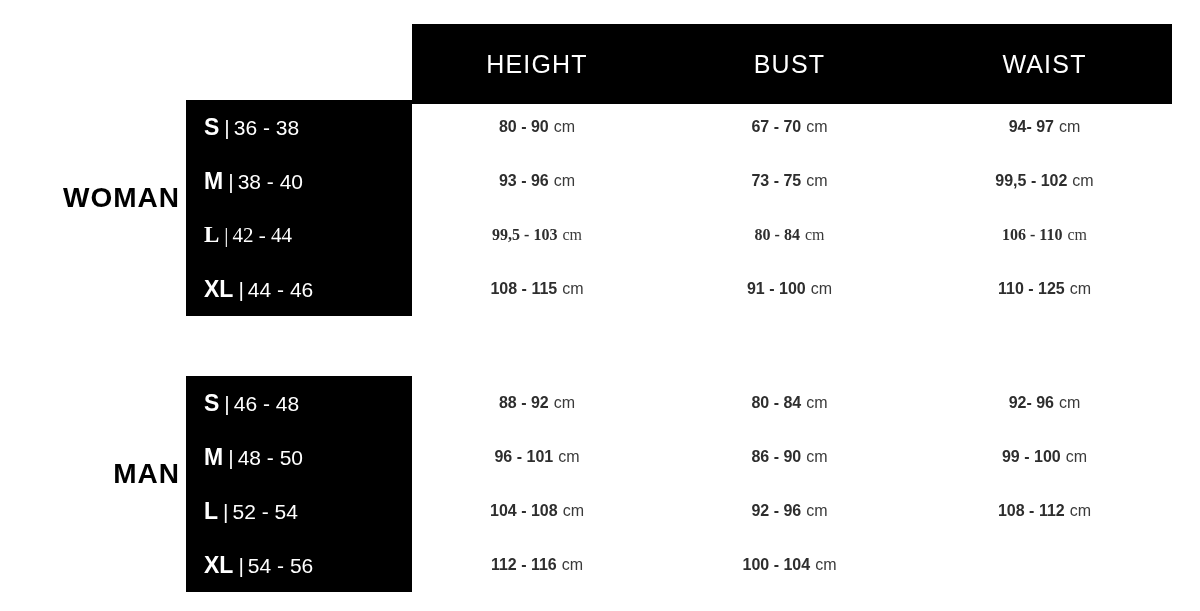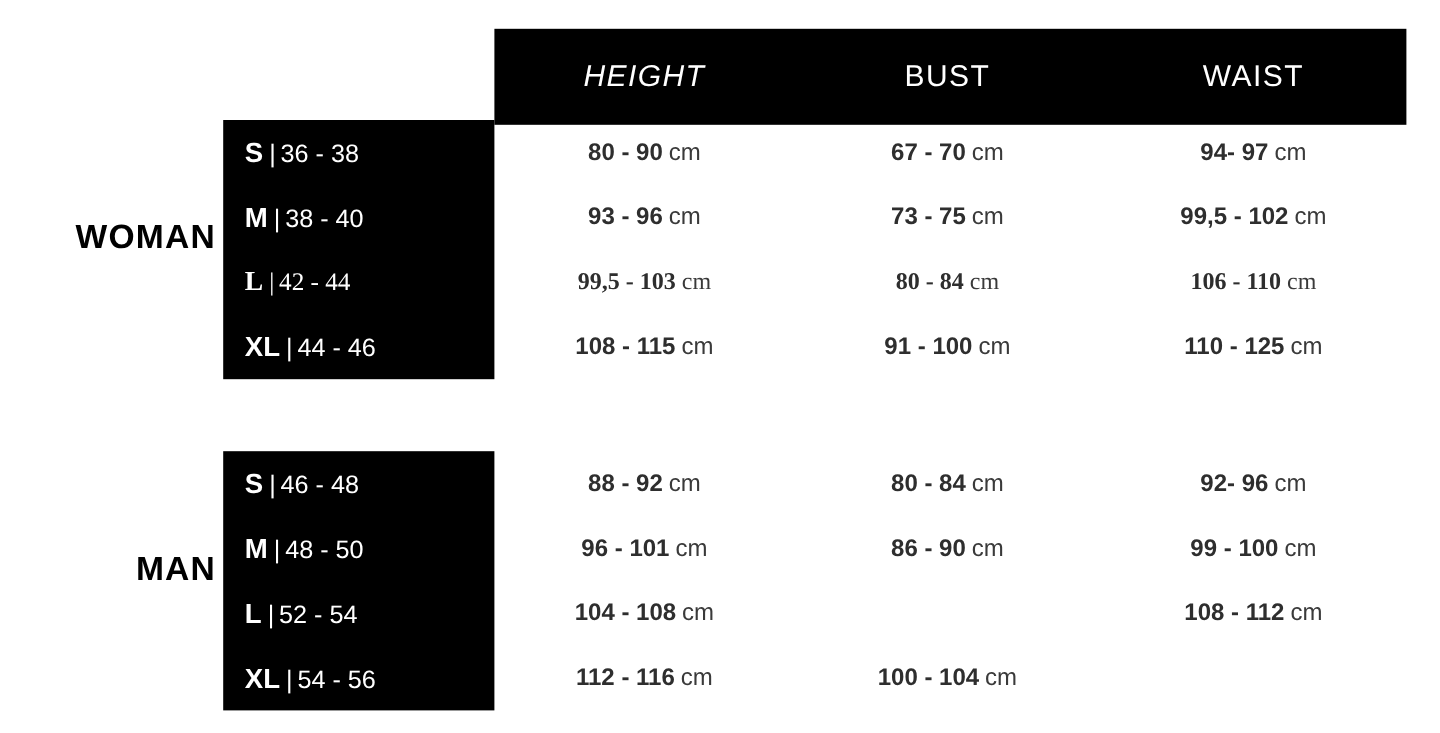--- a/index.html
+++ b/index.html
@@ -33,21 +33,21 @@
     position: absolute;
     top: 0;
     height: 80px;
     line-height: 80px;
     text-align: center;
     color: #ffffff;
     font-size: 25px;
     letter-spacing: 1.2px;
     font-weight: 400;
   }
-  .hcell.c0 { left: 0px;   width: 250px; font-style: italic; }
+  .hcell.c0 { left: 0px;   width: 250px; }
   .hcell.c1 { left: 250px; width: 255px; }
   .hcell.c2 { left: 505px; width: 255px; }
 
   
   .group-label {
     position: absolute;
     font-weight: bold;
     font-size: 28px;
     color: #000000;
     letter-spacing: 1px;
@@ -98,21 +98,21 @@
     font-weight: normal;
     font-size: 21px;
   }
 
   .measure-cell {
     position: absolute;
     height: 54px;
     line-height: 54px;
     text-align: center;
     color: #333333;
-    font-size: 20px;
+    font-size: 16px;
     white-space: nowrap;
   }
   .measure-cell .val {
     font-weight: bold;
     color: #2e2e2e;
   }
   .measure-cell .unit {
     font-weight: normal;
     color: #3a3a3a;
     padding-left: 5px;
@@ -228,20 +228,23 @@
     </div>
   </div>
 
   <div class="row" style="top:484px;">
     <div class="size-cell">
       <span class="sz">L</span><span class="sep">|</span><span class="rng">52 - 54</span>
     </div>
     <div class="measure-cell m0">
       <span class="val">104 - 108</span><span class="unit">cm</span>
     </div>
+    <div class="measure-cell m1">
+      <span class="val">92 - 96</span><span class="unit">cm</span>
+    </div>
     <div class="measure-cell m2">
       <span class="val">108 - 112</span><span class="unit">cm</span>
     </div>
   </div>
 
   <div class="row" style="top:538px;">
     <div class="size-cell">
       <span class="sz">XL</span><span class="sep">|</span><span class="rng">54 - 56</span>
     </div>
     <div class="measure-cell m0">

